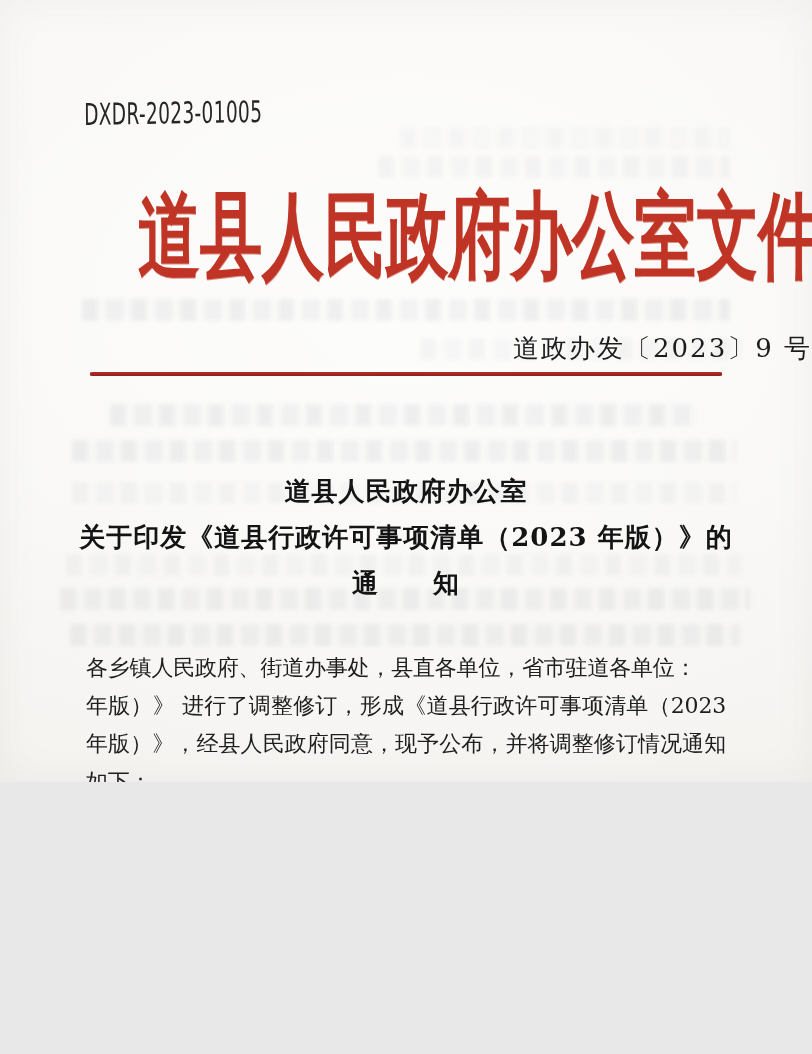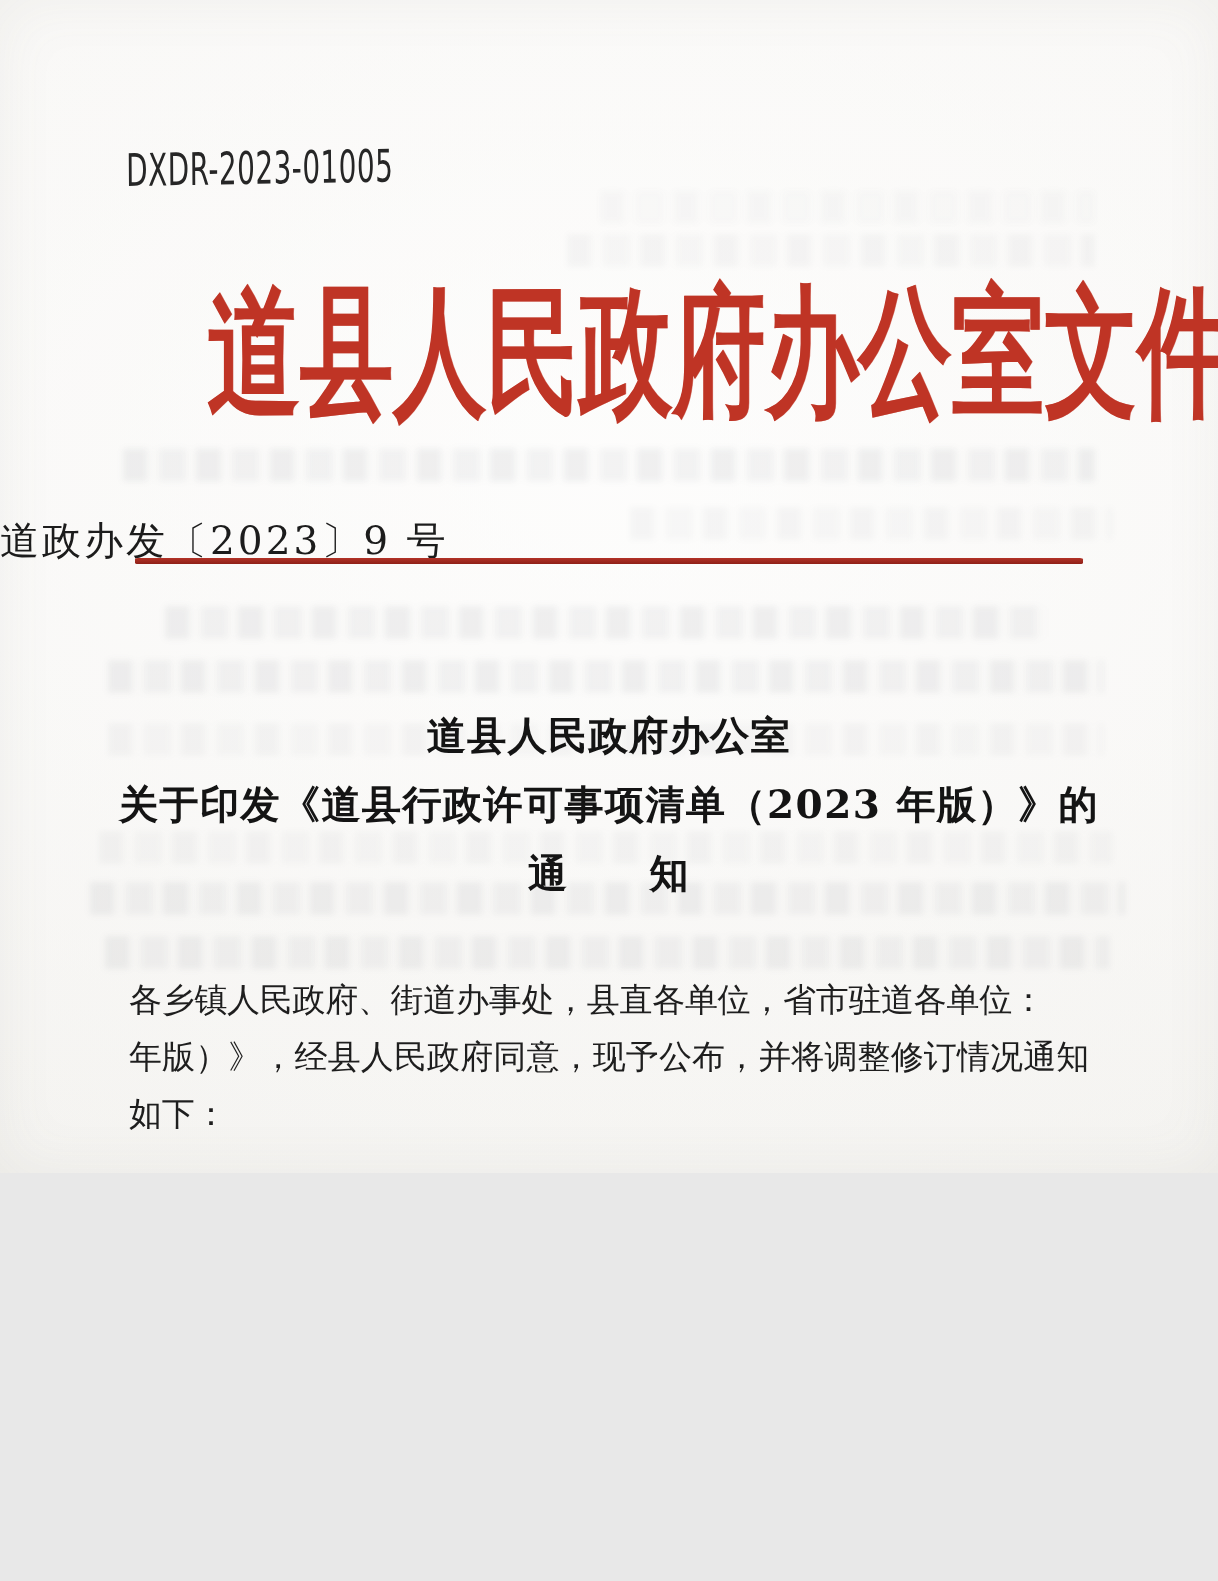--- a/index.html
+++ b/index.html
@@ -62,24 +62,24 @@
     color: #bf3425;
     text-shadow: 0.5px 0.5px 0 rgba(191,52,37,0.55);
     transform: scaleX(0.66);
     transform-origin: center top;
     white-space: nowrap;
     letter-spacing: 0px;
   }
 
   .doc-number {
     position: absolute;
-    top: 343px;
+    top: 331px;
     left: 0;
     width: 812px;
-    text-align: left;
+    text-align: right;
     font-size: 26px;
     color: #1c1c1c;
     letter-spacing: 2px;
     white-space: pre;
   }
 
   .red-rule {
     position: absolute;
     top: 372px;
     left: 90px;
@@ -153,17 +153,18 @@
   <div class="red-rule"></div>
 
   <div class="notice-title">
     <div class="t-line">道县人民政府办公室</div>
     <div class="t-line">关于印发《道县行政许可事项清单（2023 年版）》的</div>
     <div class="t-line">通　　知</div>
   </div>
 
   <div class="body-block">
     <div class="b-line no-justify">各乡镇人民政府、街道办事处，县直各单位，省市驻道各单位：</div>
+    <div class="b-line">年版）》 进行了调整修订，形成《道县行政许可事项清单（2023</div>
     <div class="b-line">年版）》，经县人民政府同意，现予公布，并将调整修订情况通知</div>
     <div class="b-line no-justify">如下：</div>
   </div>
 
 </div>
 
 </body></html>

